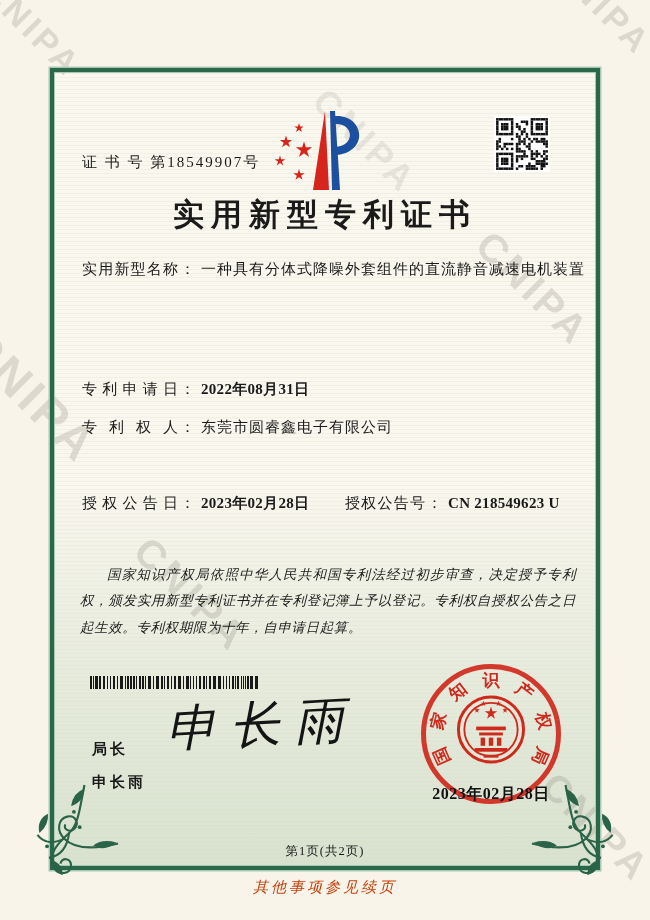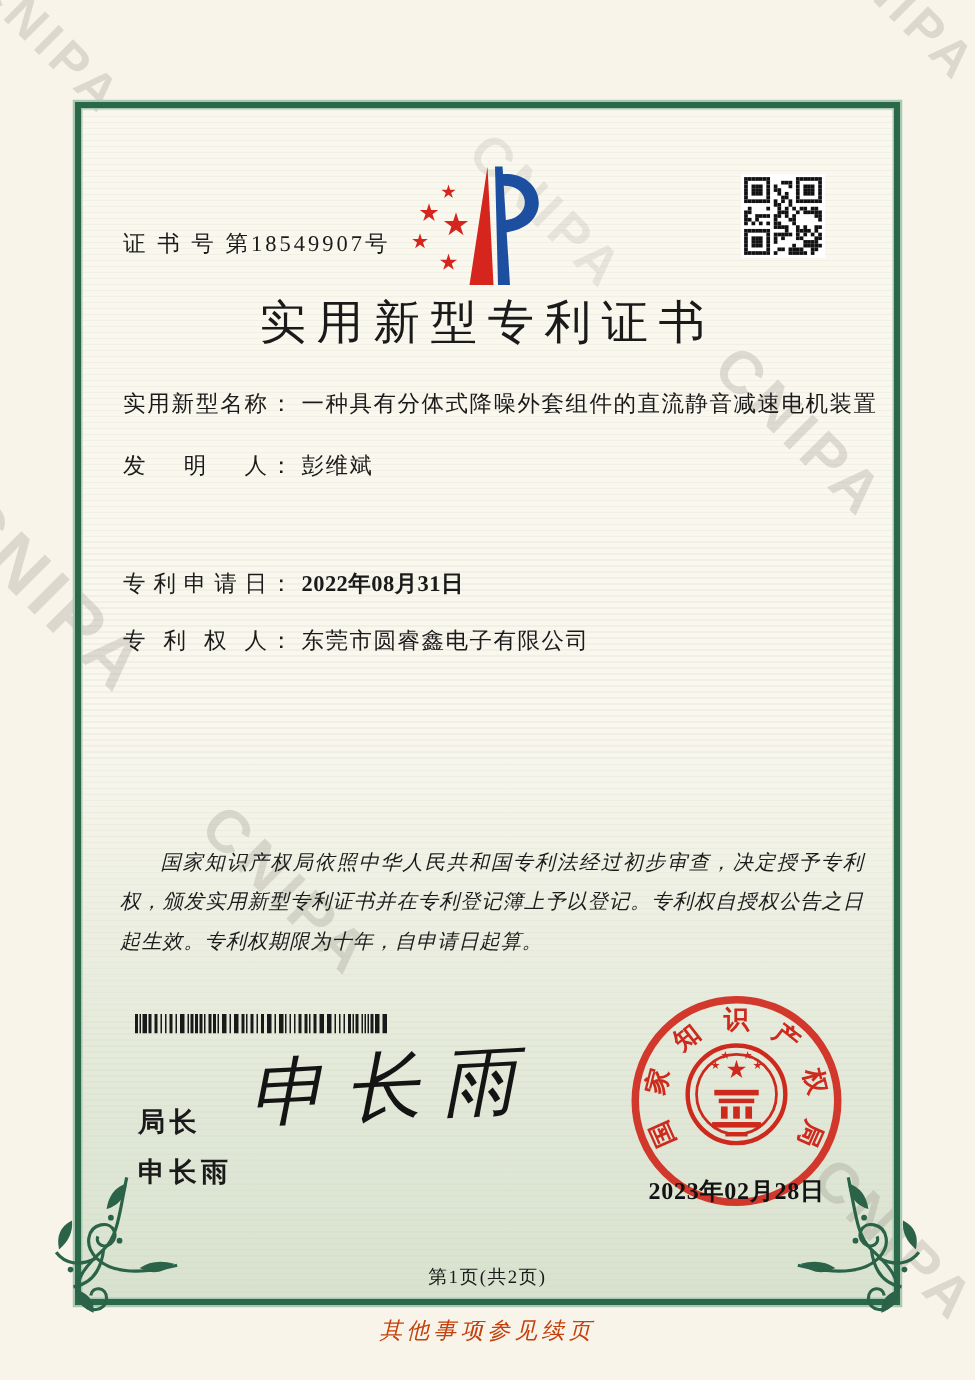--- a/index.html
+++ b/index.html
@@ -17,37 +17,37 @@
         repeating-linear-gradient(0deg, rgba(115,148,115,.07) 0 1px, rgba(0,0,0,0) 1px 4px),
         #faf7ee;}
   
   .page{position:absolute;left:50px;top:68px;width:550px;height:802px;z-index:3;
         box-sizing:border-box;border:4px solid #2b6749;
         box-shadow:0 0 0 1.5px #a7c8b2, inset 0 0 0 1px #a7c8b2;background:transparent;}
   .page *{position:absolute;}
   .cert-no{left:28px;top:36px;font-size:15px;font-weight:500;letter-spacing:2px;margin-top:45px;}
   .logo{left:212px;top:34px;width:100px;height:88px;}
   .qr{left:440px;top:44px;width:56px;height:56px;background:#fff;}
-  .cert-title{left:0;top:122px;width:100%;text-align:center;font-size:31px;font-weight:400;
+  .cert-title{left:0;top:122px;width:100%;text-align:center;font-size:31px;font-weight:700;
               letter-spacing:7px;}
   .frow{left:28px;width:494px;height:22px;font-size:15px;white-space:nowrap;}
   .flabel{position:static;display:inline-block;width:96px;text-align:justify;text-align-last:justify;}
   .fcolon{position:static;display:inline-block;margin:0 6px 0 2px;}
   .fval{position:static;font-weight:600;letter-spacing:.3px;}
   .fval.cjk{font-weight:500;letter-spacing:1px;}
   .grant-no-group{left:263px;top:0;white-space:nowrap;}
   .grant-no-group .flabel{width:80px;}
   .body-text{left:26px;top:460px;width:496px;font-size:13.5px;line-height:1.95;
              font-style:italic;letter-spacing:.6px;text-align:justify;color:#1c1c1c;margin-top:30px;}
   .body-text p{position:static;margin:0 0 6px 0;text-indent:2em;}
   .barcode{left:36px;top:604px;width:168px;height:13px;}
   .signature{left:112px;top:618px;width:250px;font-size:50px;font-style:italic;
              letter-spacing:14px;transform:rotate(-3deg);color:#141414;white-space:nowrap;}
   .director{left:38px;top:660px;font-family:"Liberation Sans","DejaVu Sans",sans-serif;
-            font-size:18px;font-weight:600;letter-spacing:3px;line-height:33px;}
+            font-size:15px;font-weight:600;letter-spacing:3px;line-height:33px;}
   .director span{position:static;display:block;}
   .page-info{left:0;top:771px;width:100%;text-align:center;font-size:12.5px;letter-spacing:1px;}
   
   .seal{left:362px;top:587px;width:150px;height:150px;z-index:5;}
   .seal-ring{left:5px;top:5px;width:140px;height:140px;box-sizing:border-box;
              border:5px solid rgba(208,40,28,.92);border-radius:50%;}
   .seal-char{left:50%;top:50%;font-size:17px;font-weight:700;color:#ce291d;
              font-family:"Liberation Sans","DejaVu Sans",sans-serif;}
   .seal-emblem{left:38px;top:32px;}
   .seal-date{left:0;top:125px;width:100%;text-align:center;font-size:16px;font-weight:600;
@@ -309,28 +309,29 @@
         <rect x="37.71" y="49.62" width="2.38" height="2.38" fill="#111"></rect>
         <rect x="40.10" y="49.62" width="2.38" height="2.38" fill="#111"></rect>
         <rect x="44.86" y="49.62" width="2.38" height="2.38" fill="#111"></rect>
       </svg>
 
     <div class="cert-title">实用新型专利证书</div>
 
     <div class="frow" style="top:188px">
       <span class="flabel">实用新型名称</span><span class="fcolon">：</span><span class="fval cjk">一种具有分体式降噪外套组件的直流静音减速电机装置</span>
     </div>
-    <div class="frow" style="top:229px">
-      <span class="flabel">发明人</span><span class="fcolon">：</span><span class="fval cjk">彭维斌</span>
-    </div>
     <div class="frow" style="top:308px">
       <span class="flabel">专利申请日</span><span class="fcolon">：</span><span class="fval">2022年08月31日</span>
     </div>
     <div class="frow" style="top:346px">
       <span class="flabel">专利权人</span><span class="fcolon">：</span><span class="fval cjk">东莞市圆睿鑫电子有限公司</span>
+    </div>
+    <div class="frow" style="top:422px">
+      <span class="flabel">授权公告日</span><span class="fcolon">：</span><span class="fval">2023年02月28日</span>
+      <span class="grant-no-group"><span class="flabel">授权公告号</span><span class="fcolon">：</span><span class="fval">CN 218549623 U</span></span>
     </div>
 
     <div class="body-text">
       <p>国家知识产权局依照中华人民共和国专利法经过初步审查，决定授予专利权，颁发实用新型专利证书并在专利登记簿上予以登记。专利权自授权公告之日起生效。专利权期限为十年，自申请日起算。</p>
     </div>
 
     <svg class="barcode" id="barcode" viewBox="0 0 168 13" preserveAspectRatio="none">
         <rect x="0" y="0" width="2" height="13" fill="#191919"></rect>
         <rect x="3" y="0" width="1" height="13" fill="#191919"></rect>
         <rect x="5" y="0" width="3" height="13" fill="#191919"></rect>

